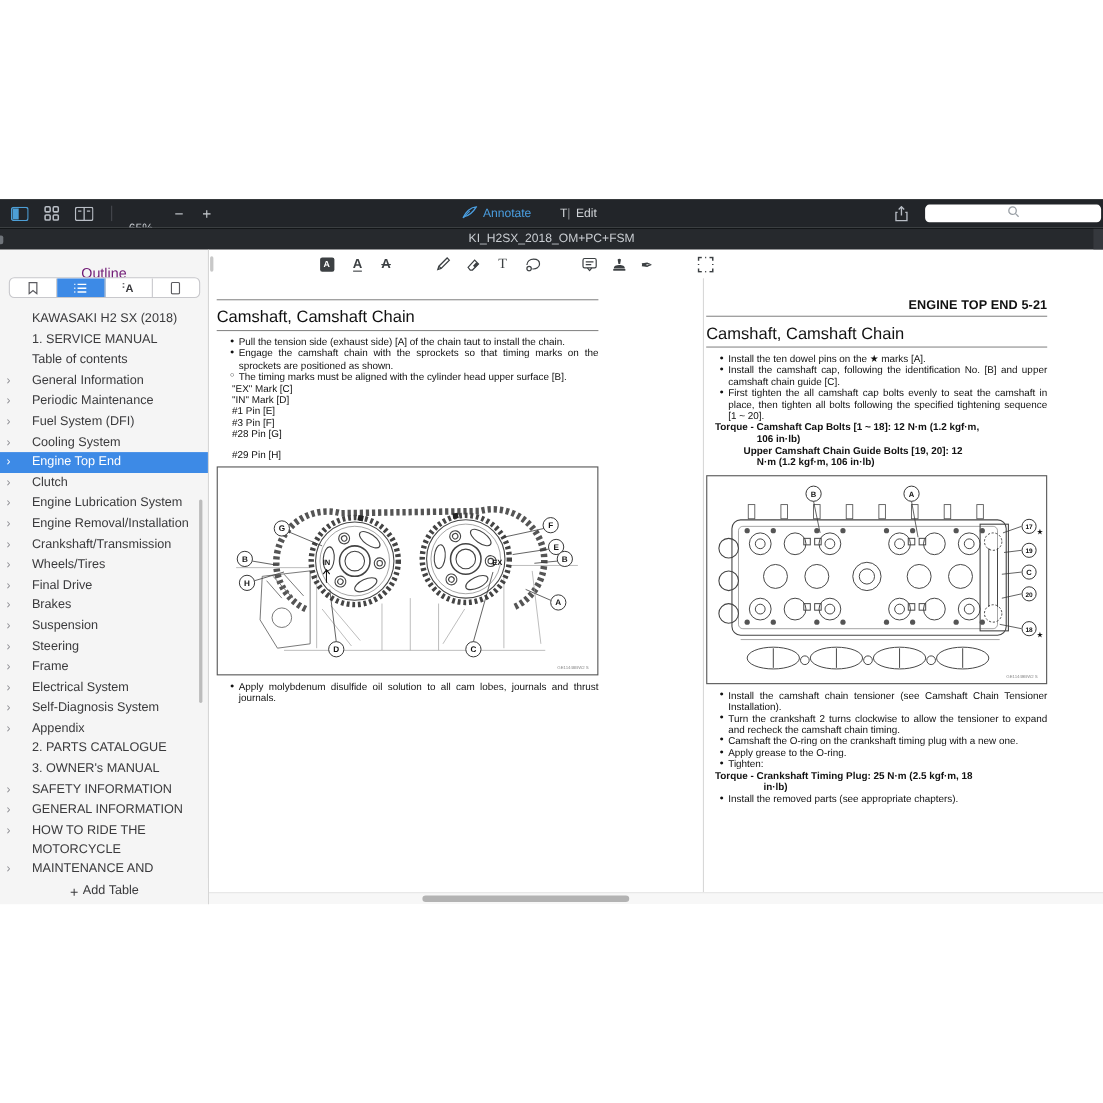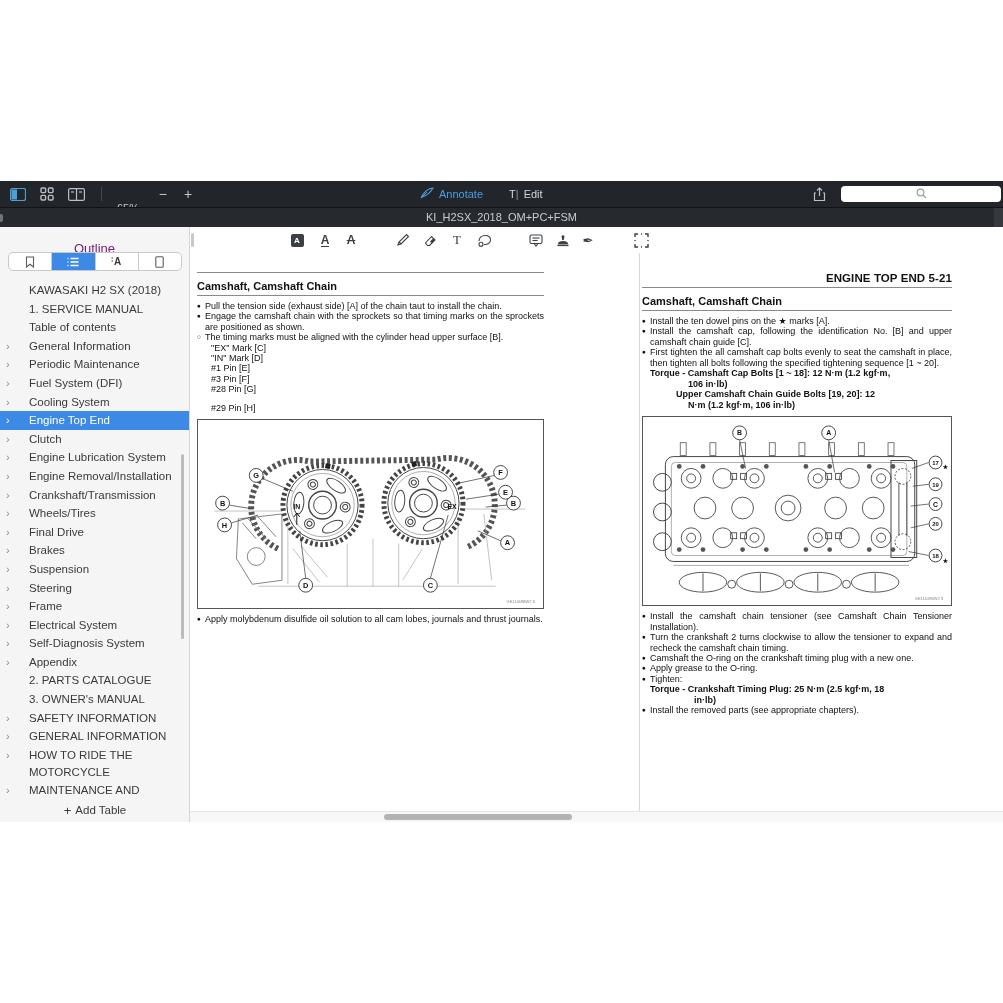--- a/index.html
+++ b/index.html
@@ -73,26 +73,26 @@
   .hthumb{position:absolute;left:194px;bottom:2px;width:188px;height:6px;background:#b3b3b3;border-radius:3px;}
 
   
   .page-col{position:absolute;top:26px;color:#111;}
   .page-col.left{left:7px;width:347px;}
   .page-col.right{left:452px;width:310px;}
   .ph-wrap{margin-top:19px;}
   .page-hdr{font-size:11.5px;font-weight:bold;letter-spacing:.1px;}
   .page-hdr.right{text-align:right;}
   .hr1{border-top:1px solid #8a8a8a;margin:3px 0 3px 0;}
-  .sec-title{font-size:11px;font-weight:bold;margin-top:7px;}
+  .sec-title{font-size:15px;font-weight:normal;margin-top:7px;}
   .hr2{border-top:1px solid #8a8a8a;margin:3px 0 5px 0;}
   .blocks{margin-top:0;}
   .pl{position:relative;font-size:9px;line-height:10.4px;text-align:justify;}
   .pl .mk{position:absolute;left:0;top:0;font-size:6.5px;}
-  .pl.bullet{padding-left:8px;}
+  .pl.bullet{padding-left:8px;margin-left:12px;}
   .pl.line{text-align:left;}
   .pl.tline{font-weight:bold;text-align:left;line-height:10.6px;}
   .figure-box{border:1px solid #555;background:#fff;margin-top:6px;margin-bottom:5px;}
   .figure-box svg{display:block;}
 </style>
 </head>
 <body>
 
 <div class="stage">
   <div class="window">

